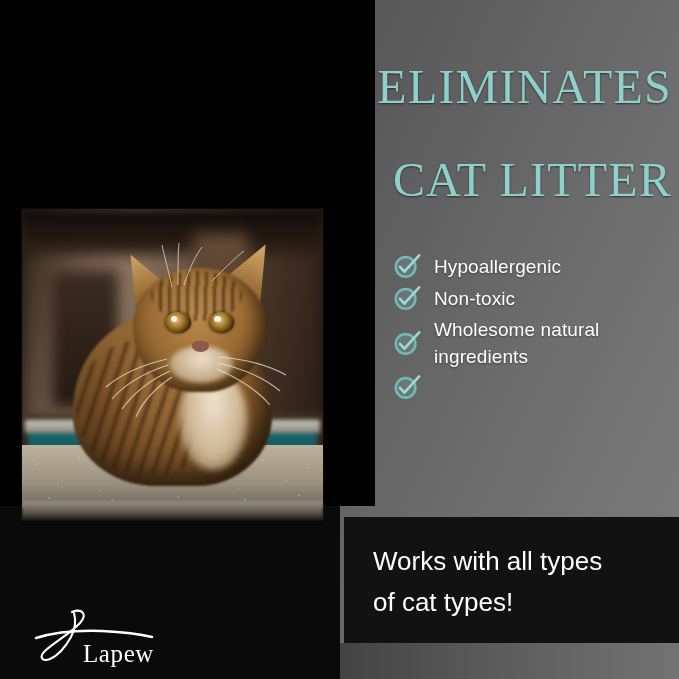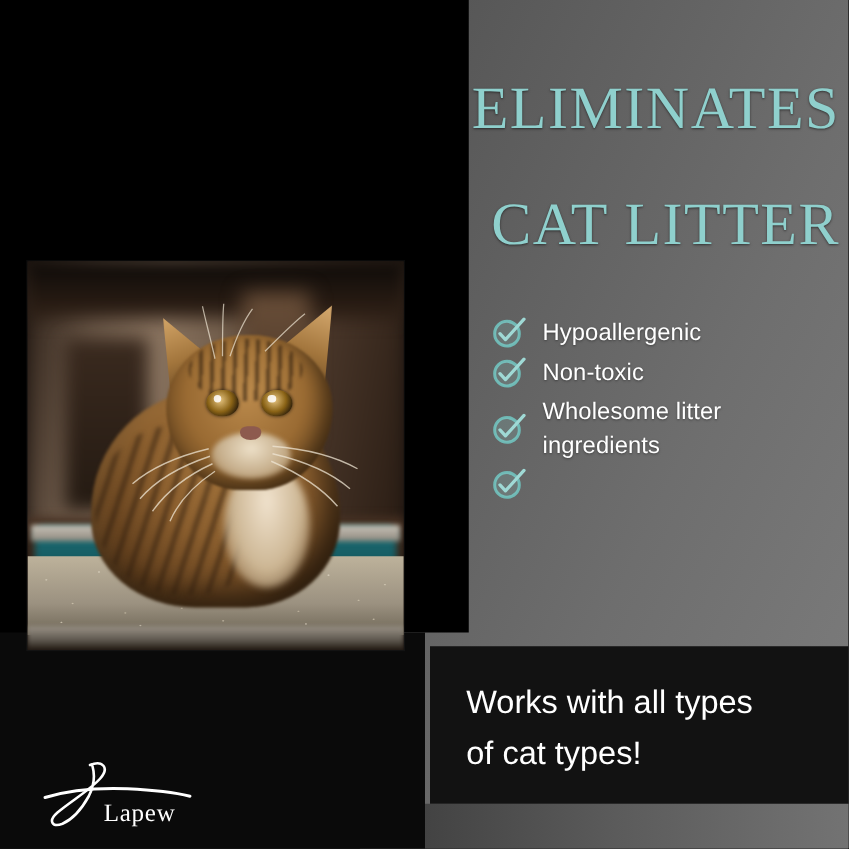--- a/index.html
+++ b/index.html
@@ -293,21 +293,21 @@
     height:62px;
     z-index:8;
   }
   .logo-mark{position:absolute;left:0;top:0;}
   .logo-word{
     position:absolute;
     left:55px;
     top:36px;
     color:#ffffff;
     font-family:"Liberation Serif", serif;
-    font-size:20px;
+    font-size:25px;
     letter-spacing:.6px;
   }
 </style>
 </head>
 <body>
 
 <div id="ad">
 
   <div class="bg-gradient"></div>
   <div class="black-panel"></div>
@@ -383,21 +383,21 @@
       </svg>
       <div class="bullet-label">Non-toxic</div>
     </div>
 
     <div class="bullet">
       <svg class="check-icon" viewBox="0 0 32 32">
         <circle cx="14.5" cy="17.5" r="10.5" fill="none" stroke="#6fb9b5" stroke-width="2.6"></circle>
         <circle cx="14.5" cy="17.5" r="10.5" fill="#8fd0cd" opacity="0.18"></circle>
         <path d="M8.5 17.5 L13.2 22.6 L29 5.2" fill="none" stroke="#9fd9d5" stroke-width="2.8" stroke-linecap="round" stroke-linejoin="round"></path>
       </svg>
-      <div class="bullet-label">Wholesome litter ingredients</div>
+      <div class="bullet-label">Wholesome natural ingredients</div>
     </div>
 
     <div class="bullet">
       <svg class="check-icon" viewBox="0 0 32 32">
         <circle cx="14.5" cy="17.5" r="10.5" fill="none" stroke="#6fb9b5" stroke-width="2.6"></circle>
         <circle cx="14.5" cy="17.5" r="10.5" fill="#8fd0cd" opacity="0.18"></circle>
         <path d="M8.5 17.5 L13.2 22.6 L29 5.2" fill="none" stroke="#9fd9d5" stroke-width="2.8" stroke-linecap="round" stroke-linejoin="round"></path>
       </svg>
     </div>
 

